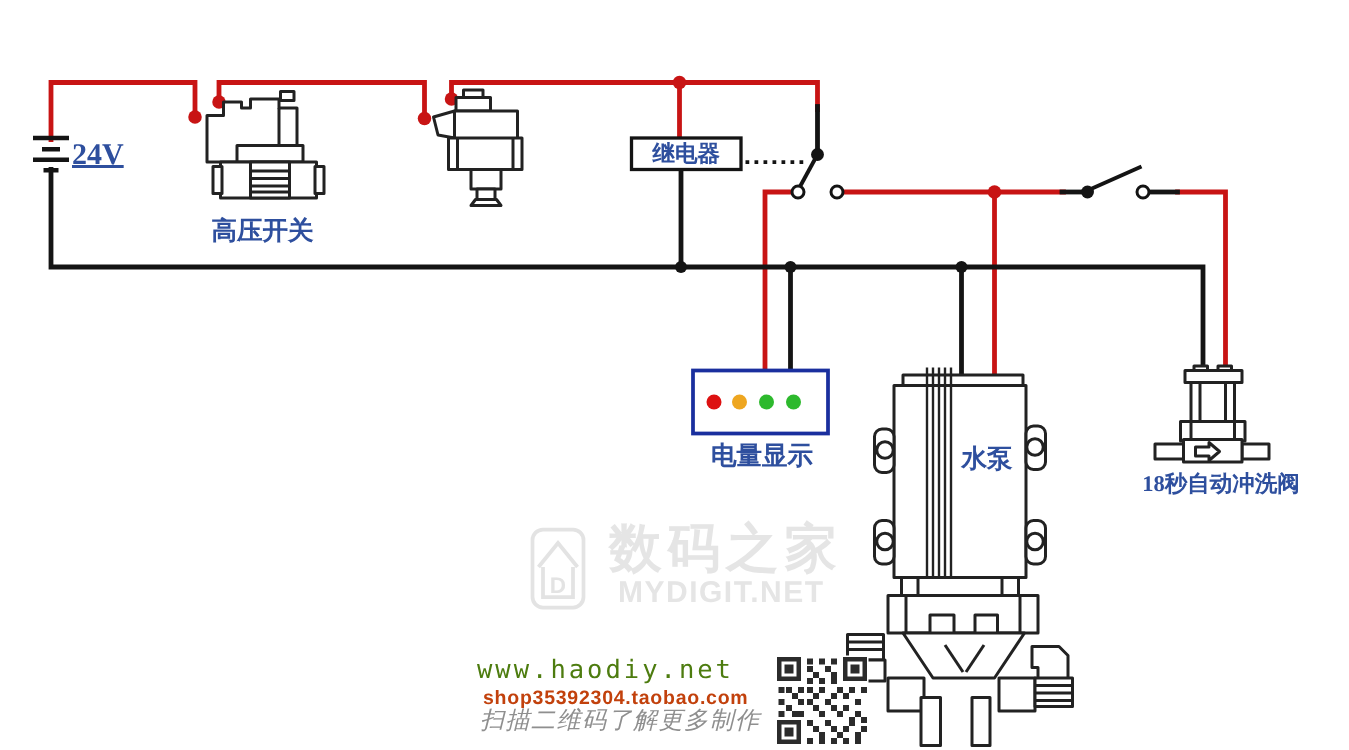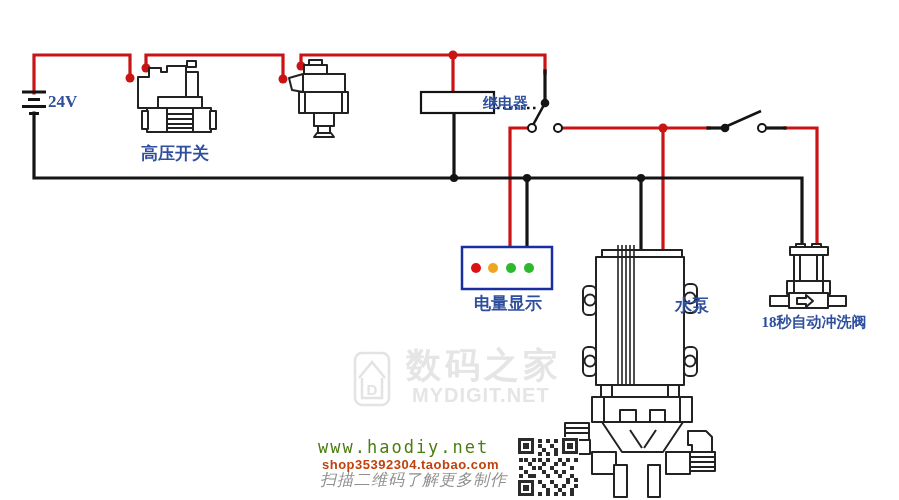--- a/index.html
+++ b/index.html
@@ -13,21 +13,21 @@
          font-family:"Liberation Sans","DejaVu Sans",sans-serif;}
   #stage svg{position:absolute;left:0;top:0;z-index:1;}
   .wred{stroke:var(--wire-red);}
   .wblk{stroke:var(--wire-black);}
   .dred{fill:var(--wire-red);}
   .dblk{fill:var(--wire-black);}
   .display-box{stroke:var(--display-border);}
   .lbl{position:absolute;z-index:2;color:var(--label-blue);font-weight:bold;
        font-family:"Liberation Serif","DejaVu Serif",serif;text-align:center;white-space:nowrap;}
   .volt{position:absolute;z-index:2;color:var(--label-blue);font-weight:600;
-        font-family:"Liberation Serif","DejaVu Serif",serif;font-size:17px;}
+        font-family:"Liberation Serif","DejaVu Serif",serif;font-size:20px;text-decoration:underline;}
   .wm-text{position:absolute;z-index:0;color:#e5e5e5;font-weight:bold;white-space:nowrap;}
   .ft{position:absolute;z-index:2;white-space:nowrap;}
   .led{position:absolute;z-index:2;width:10px;height:10px;border-radius:50%;}
   #qr{position:absolute;z-index:3;background:#fff;}
 </style>
 </head>
 <body>
 
 <div id="stage">
 
@@ -193,25 +193,25 @@
       <rect x="789" y="293" width="39" height="15"></rect>
       <polygon points="797,298 806,298 806,295 813,301 806,307 806,304 797,304"></polygon>
     </g>
   </svg>
 
   <div class="volt" style="left:48px;top:92px;">24V</div>
 
   <div class="lbl" style="left:130px;top:142px;width:90px;font-size:17px;">高压开关</div>
 
 
-  <div class="lbl" style="left:421px;top:93px;width:73px;height:20px;line-height:20px;font-size:15px;margin-left:48px;">继电器</div>
+  <div class="lbl" style="left:421px;top:93px;width:73px;height:20px;line-height:20px;font-size:15px;">继电器</div>
 
   <div class="lbl" style="left:464px;top:292px;width:88px;font-size:17px;">电量显示</div>
 
-  <div class="lbl" style="left:668px;top:294px;width:48px;font-size:17px;text-align:center;">水泵</div>
+  <div class="lbl" style="left:634px;top:294px;width:48px;font-size:17px;text-align:center;">水泵</div>
 
   <div class="lbl" style="left:744px;top:313px;width:140px;font-size:15px;">18秒自动冲洗阀</div>
 
   <div class="led" style="left: 471px; top: 263px; background: rgb(221, 17, 17);"></div>
   <div class="led" style="left: 488px; top: 263px; background: rgb(238, 166, 32);"></div>
   <div class="led" style="left: 506px; top: 263px; background: rgb(45, 185, 45);"></div>
   <div class="led" style="left: 524px; top: 263px; background: rgb(45, 185, 45);"></div>
 
   <div class="ft" style="left:318px;top:437px;font-family:'DejaVu Sans Mono',monospace;font-size:17px;letter-spacing:2px;color:#4d7c0f;">www.haodiy.net</div>
   <div class="ft" style="left:322px;top:457px;font-size:13px;font-weight:bold;letter-spacing:0.5px;color:#c2410c;">shop35392304.taobao.com</div>

